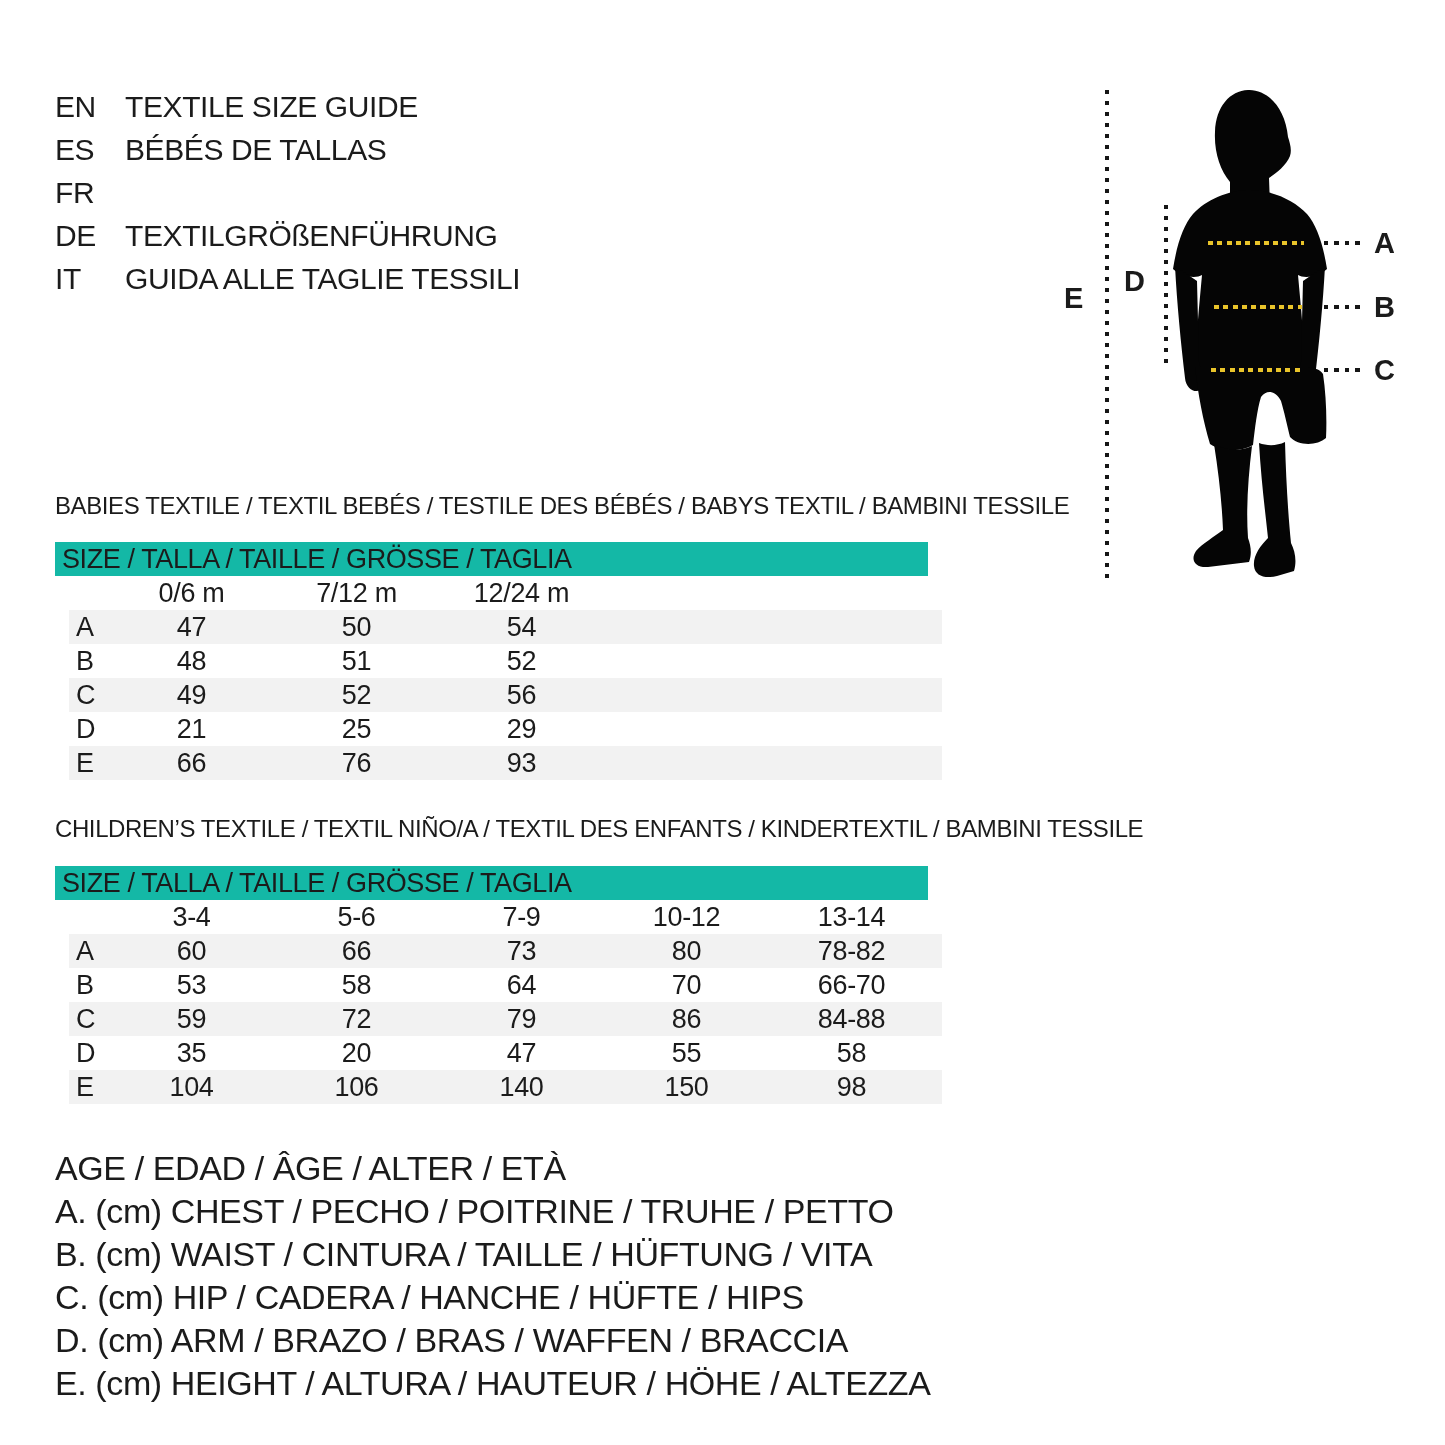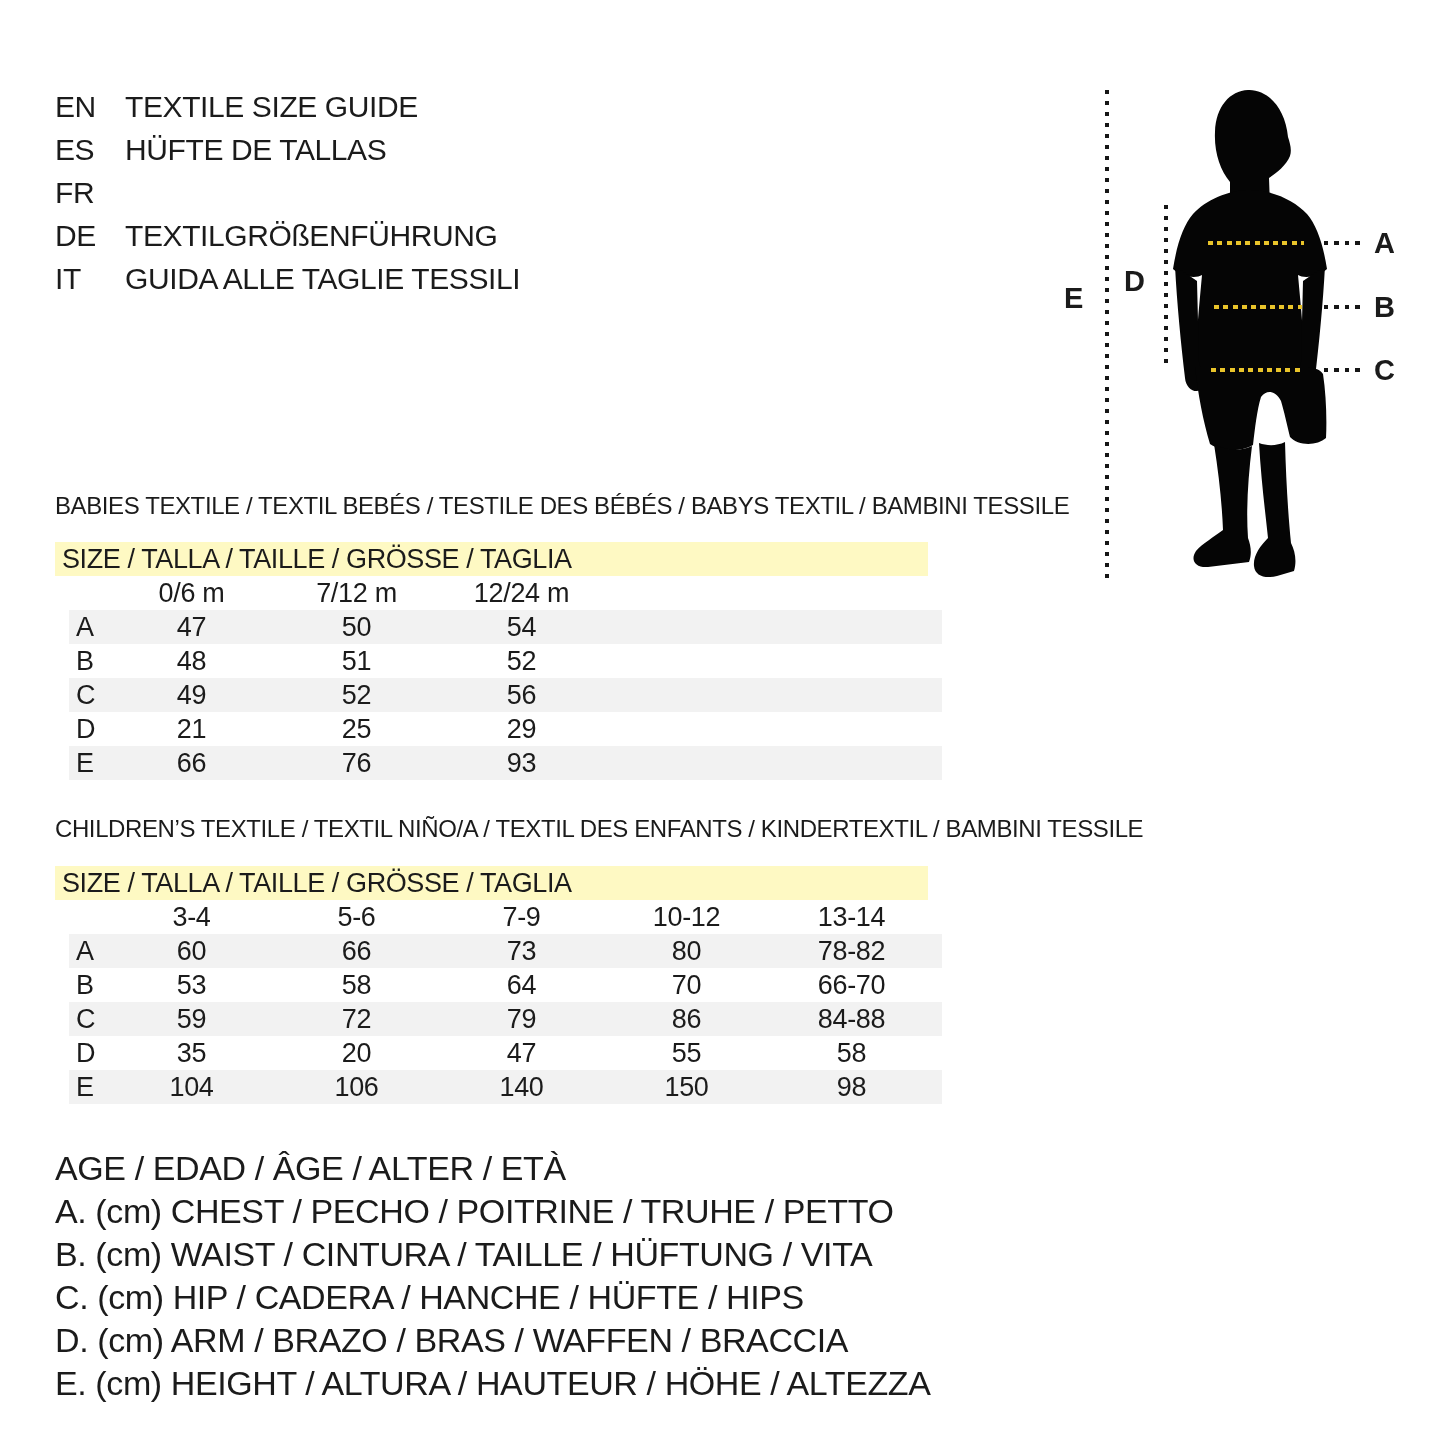--- a/index.html
+++ b/index.html
@@ -11,21 +11,21 @@
   
   .langs{position:absolute;left:55px;top:74px;}
   .lang-row{display:flex;height:43px;align-items:center;font-size:30px;letter-spacing:-0.4px;}
   .lang-code{width:70px;flex:0 0 70px;}
   
   .section-title{position:absolute;left:55px;font-size:24px;letter-spacing:-0.4px;white-space:nowrap;text-align:right;}
   .babies-title{top:481px;}
   .children-title{top:804px;}
   
   .size-bar{
-    position:absolute;left:55px;width:873px;height:34px;background:#fef9c3;
+    position:absolute;left:55px;width:873px;height:34px;background:#14b8a6;
     font-size:27px;line-height:34px;padding-left:7px;box-sizing:border-box;
     letter-spacing:-0.4px;white-space:nowrap;
   }
   .babies-bar{top:531px;}
   .children-bar{top:855px;}
   
   .table{position:absolute;left:69px;width:873px;}
   .babies-table{top:565px;}
   .children-table{top:889px;}
   .trow{display:grid;height:34px;align-items:center;font-size:27px;letter-spacing:-0.3px;}
@@ -63,21 +63,21 @@
 
 <div class="page">
 
   <div class="langs">
     <div class="lang-row">
       <span class="lang-code">EN</span>
       <span class="lang-label">TEXTILE SIZE GUIDE</span>
     </div>
     <div class="lang-row">
       <span class="lang-code">ES</span>
-      <span class="lang-label">HÜFTE DE TALLAS</span>
+      <span class="lang-label">BÉBÉS DE TALLAS</span>
     </div>
     <div class="lang-row">
       <span class="lang-code">FR</span>
     </div>
     <div class="lang-row">
       <span class="lang-code">DE</span>
       <span class="lang-label">TEXTILGRÖßENFÜHRUNG</span>
     </div>
     <div class="lang-row">
       <span class="lang-code">IT</span>

